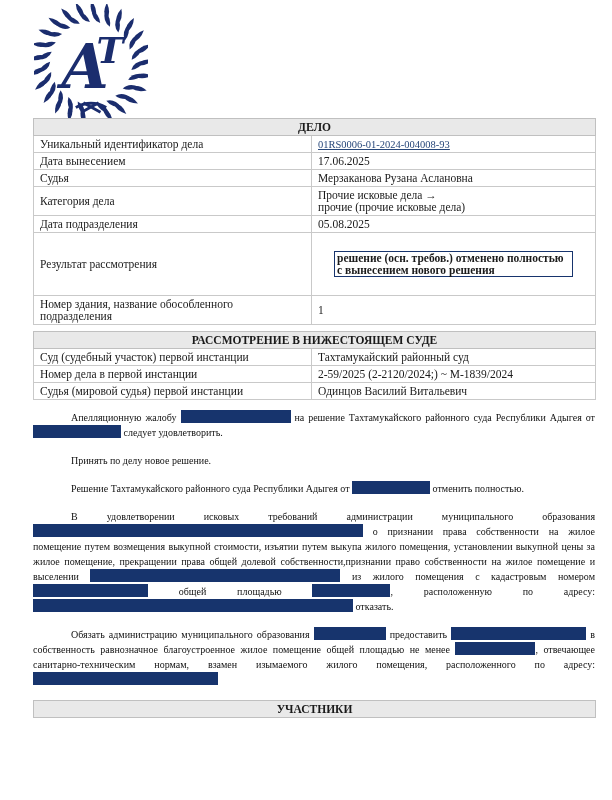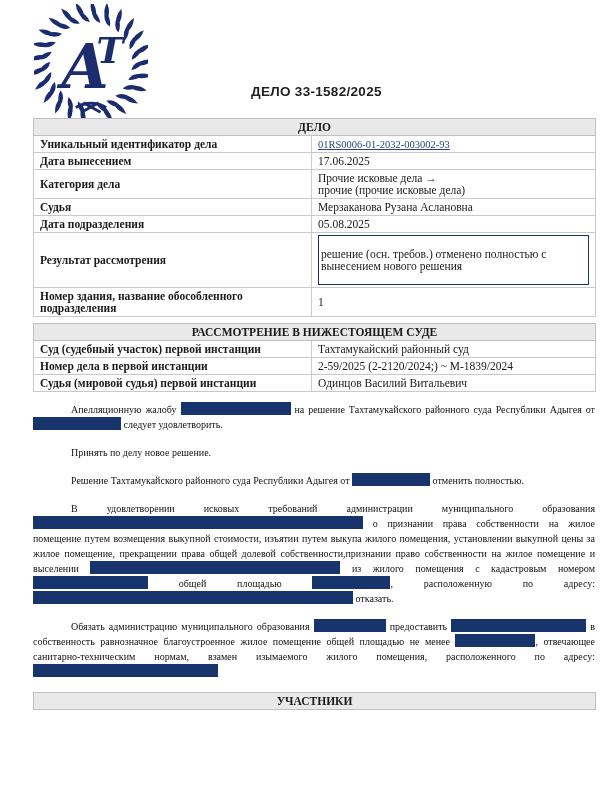--- a/index.html
+++ b/index.html
@@ -22,24 +22,24 @@
     font-weight:bold;font-size:13.5px;letter-spacing:.3px;color:#1f1f1f;}
 
   .content{margin-left:33px;width:562px;}
 
   
   table{border-collapse:collapse;table-layout:fixed;width:562px;}
   .kv{font-size:11.5px;margin-bottom:6px;}
   .kv th.section,.pt th.section{background:var(--header-bg);border:1px solid #c0c0c0;
     font-weight:bold;font-size:11.5px;padding:2px 16px;text-align:center;}
   .kv td{border:1px solid var(--border);padding:2px 6px;vertical-align:middle;}
-  .kv td.kv-label{font-weight:bold;width:278px;}
+  .kv td.kv-label{font-weight:normal;width:278px;}
   .kv td.kv-value{white-space:pre-line;}
   .kv a{color:var(--link);text-decoration:underline;font-size:10.5px;}
-  .boxed{display:block;border:1px solid var(--navy);padding:12px 2px;margin:0;}
+  .boxed{display:block;border:1px solid var(--navy);padding:0 2px;margin:16px;font-weight:bold;}
 
   
   .ruling{margin:10px 0 8px;font-size:10px;line-height:1.5;text-align:justify;color:#111;}
   .ruling p{margin:0 0 13px;text-indent:38px;}
   .redact{display:inline-block;height:13px;background:var(--navy);vertical-align:text-bottom;}
 
   
   .pt{font-size:11px;}
   .pt th{border:1px solid var(--border);font-weight:bold;padding:2px 3px;text-align:center;font-size:10.5px;}
 
@@ -107,52 +107,51 @@
             <use href="#lf" transform="rotate(158 60 62) translate(60 19) rotate(-55)"></use>
             <use href="#lf" transform="rotate(165.5 60 62) translate(60 13) rotate(-32)"></use>
             <use href="#lf" transform="rotate(172.5 60 62) translate(60 19) rotate(-55)"></use>
           </g>
         <path class="stroke-ink" stroke-width="3" d="M44,109 Q60,100 76,109"></path>
         <path class="stroke-ink" stroke-width="3" d="M52,104 L70,114 M68,104 L50,114"></path>
         <text x="54" y="88" text-anchor="middle" font-family="'DejaVu Serif',serif" font-style="italic" font-weight="bold" font-size="64" class="ink">А</text>
         <text x="80" y="62" text-anchor="middle" font-family="'DejaVu Serif',serif" font-style="italic" font-weight="bold" font-size="38" class="ink">Т</text>
       </svg>
     </div>
-    <div class="case-title">ДЕЛО 33-1582/2025</div>
   </div>
 
   <div class="content">
 
     <table class="kv">
       <colgroup>
           <col style="width:278px">
           <col style="width:284px">
         </colgroup>
       <thead>
         <tr>
             <th class="section" colspan="2">ДЕЛО</th>
           </tr>
       </thead>
       <tbody>
           <tr>
             <td class="kv-label">Уникальный идентификатор дела</td>
-            <td class="kv-value"><a href="#">01RS0006-01-2032-003002-93</a></td>
+            <td class="kv-value"><a href="#">01RS0006-01-2024-004008-93</a></td>
           </tr>
           <tr>
             <td class="kv-label">Дата вынесением</td>
             <td class="kv-value">17.06.2025</td>
+          </tr>
+          <tr>
+            <td class="kv-label">Судья</td>
+            <td class="kv-value">Мерзаканова Рузана Аслановна</td>
           </tr>
           <tr>
             <td class="kv-label">Категория дела</td>
             <td class="kv-value">Прочие исковые дела →
 прочие (прочие исковые дела)</td>
-          </tr>
-          <tr>
-            <td class="kv-label">Судья</td>
-            <td class="kv-value">Мерзаканова Рузана Аслановна</td>
           </tr>
           <tr>
             <td class="kv-label">Дата подразделения</td>
             <td class="kv-value">05.08.2025</td>
           </tr>
           <tr>
             <td class="kv-label">Результат рассмотрения</td>
             <td class="kv-value"><div class="boxed">решение (осн. требов.) отменено полностью с вынесением нового решения</div></td>
           </tr>
           <tr>

